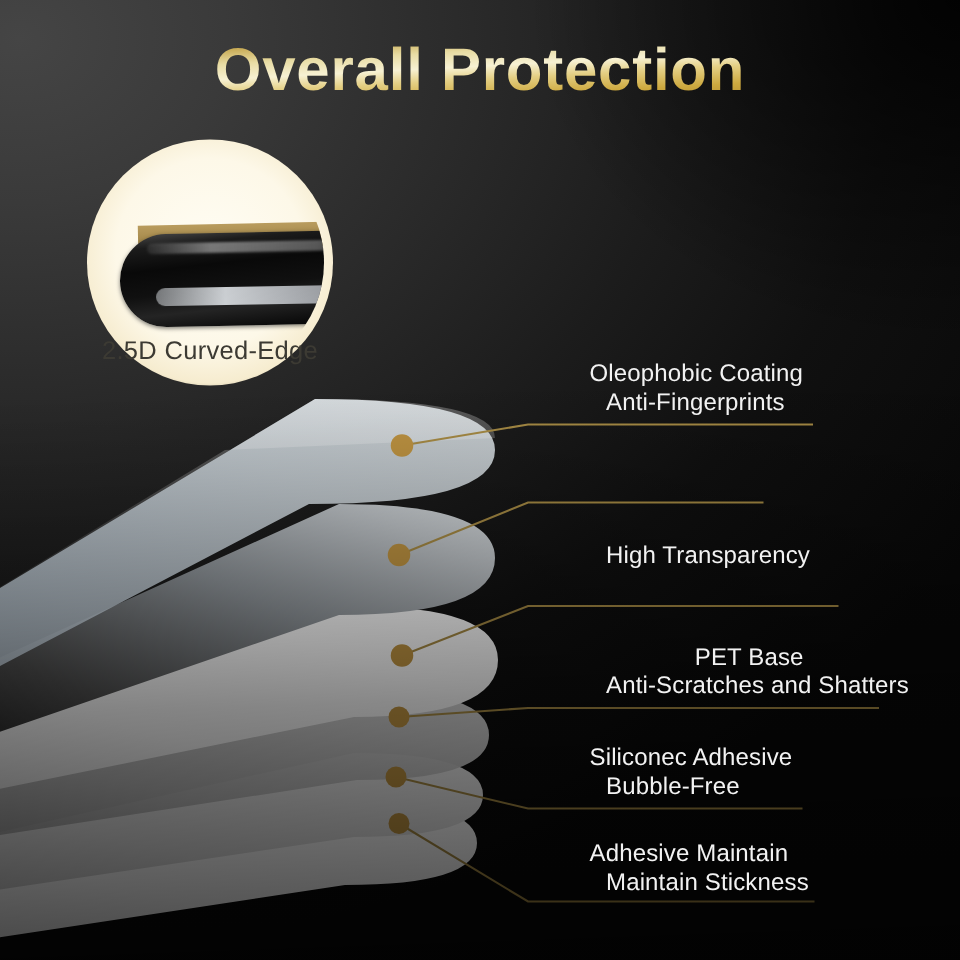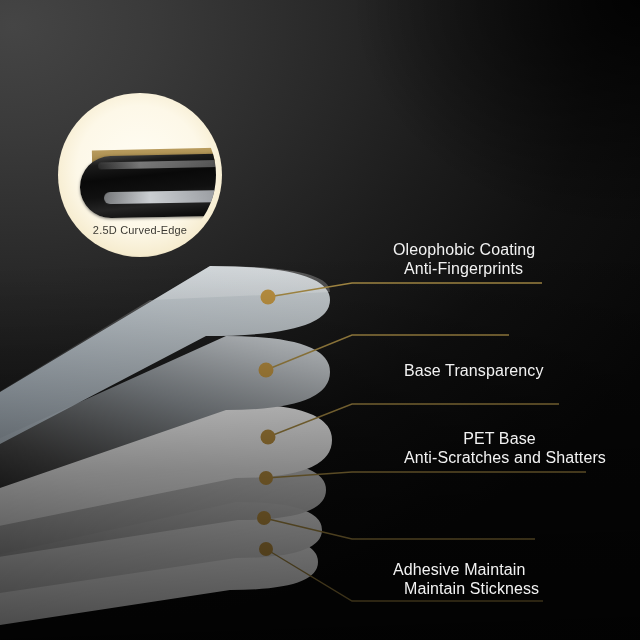--- a/index.html
+++ b/index.html
@@ -132,21 +132,21 @@
     background: linear-gradient(90deg, rgba(200,204,208,0.55), rgba(222,226,230,0.9) 35%, rgba(196,200,206,0.75) 85%, rgba(150,154,160,0.25));
     transform: rotate(-1.0deg);
     filter: blur(0.5px);
   }
   #inset-caption {
     position: absolute;
     left: 64px;
     top: 224px;
     width: 152px;
     text-align: center;
-    font-size: 11px;
+    font-size: 17px;
     color: #3c3a33;
     letter-spacing: 0.2px;
     white-space: nowrap;
   }
 
   
   #layers { position: absolute; left: 0; top: 0; width: 640px; height: 640px; }
 
   
   .label-block {
@@ -249,41 +249,44 @@
       <circle cx="268" cy="437" r="7.5"></circle>
       <circle cx="266" cy="478" r="7"></circle>
       <circle cx="264" cy="518" r="7"></circle>
       <circle cx="266" cy="549" r="7"></circle>
     </g>
   </svg>
 
   <div id="bg-shade"></div>
   <div id="bg-corner"></div>
 
+  <div id="title">Overall Protection</div>
 
   <div id="inset-glow"></div>
   <div id="inset-clip">
     <div id="inset-band"></div>
     <div id="inset-glass"></div>
     <div id="inset-hl-top"></div>
     <div id="inset-hl-inner"></div>
   </div>
   <div id="inset-caption">2.5D Curved-Edge</div>
 
   <div class="label-block" style="left:393px; top:241px;">
     <span>Oleophobic Coating</span>
     <span class="label-line2">Anti-Fingerprints</span>
   </div>
   <div class="label-block" style="left:393px; top:362px;">
-    <span class="label-line2">Base Transparency</span>
+    <span class="label-line2">High Transparency</span>
   </div>
   <div class="label-block" style="left:393px; top:430px;text-align:center;">
     <span>PET Base</span>
     <span class="label-line2">Anti-Scratches and Shatters</span>
   </div>
   <div class="label-block" style="left:393px; top:497px;">
+    <span>Siliconec Adhesive</span>
+    <span class="label-line2">Bubble-Free</span>
   </div>
   <div class="label-block" style="left:393px; top:561px;">
     <span>Adhesive Maintain</span>
     <span class="label-line2">Maintain Stickness</span>
   </div>
 
 </div>
 
 </body></html>

